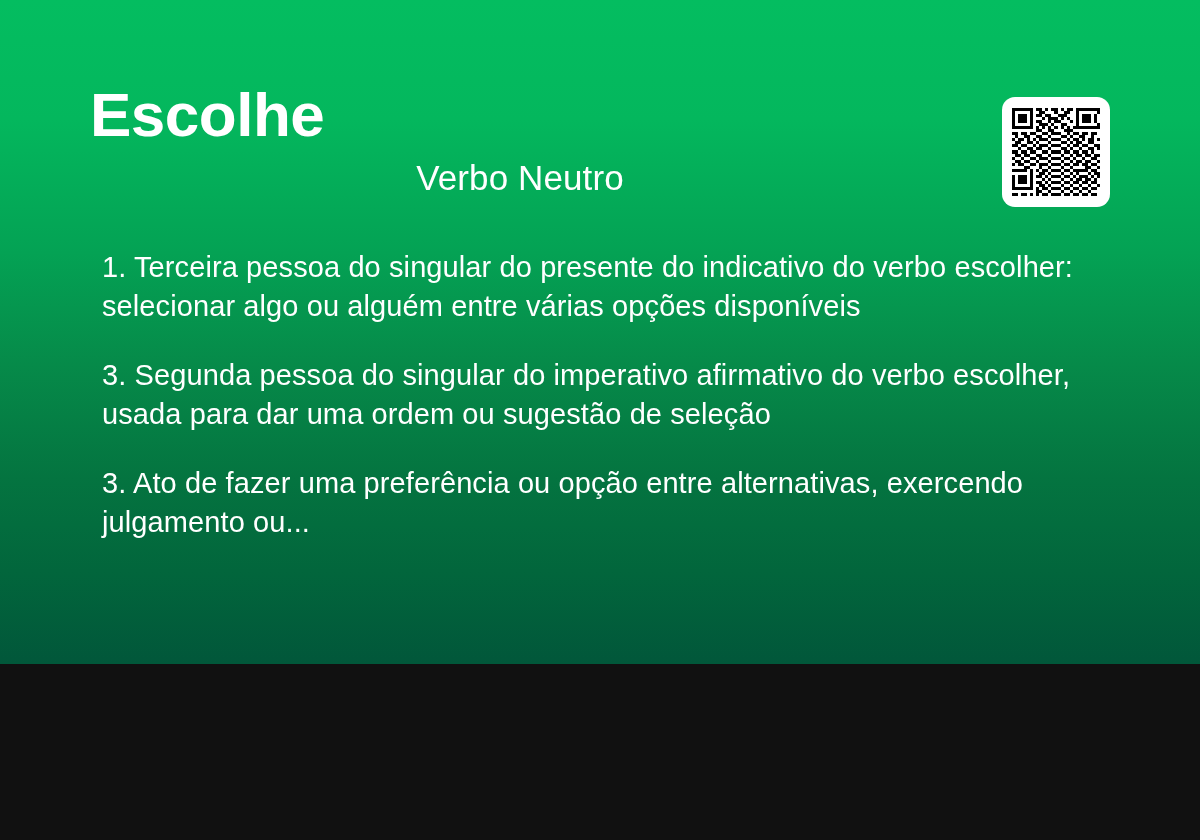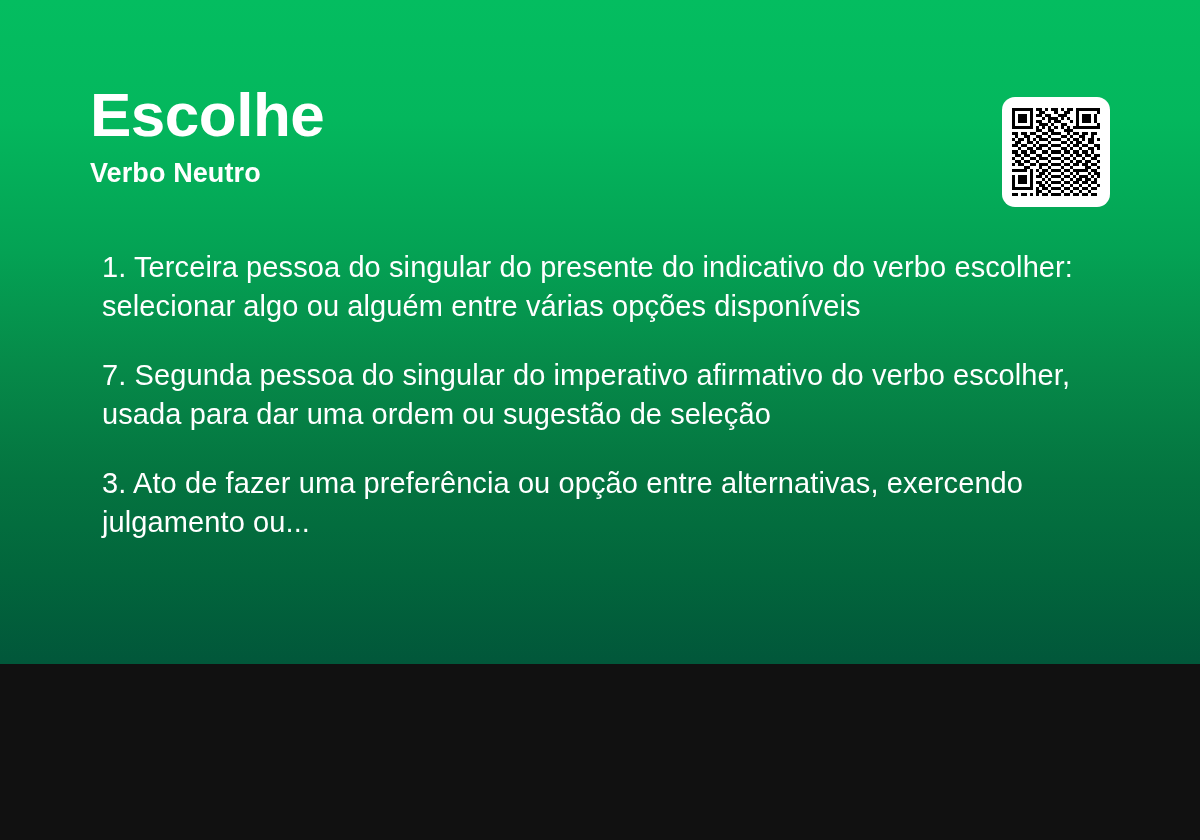--- a/index.html
+++ b/index.html
@@ -36,25 +36,26 @@
   .word-title {
     margin: 0;
     font-size: 62px;
     line-height: 1.0;
     font-weight: 800;
     letter-spacing: -0.5px;
     color: #ffffff;
   }
   .word-class {
     margin: 14px 0 0 0;
-    font-size: 27px;
+    font-size: 35px;
     line-height: 1.0;
-    font-weight: 700;
+    font-weight: 400;
     letter-spacing: 0.1px;
     color: #ffffff;
+    text-align: center;
   }
 
   
   .qr-box {
     position: absolute;
     left: 1002px;
     top: 97px;
     width: 108px;
     height: 110px;
     background: #ffffff;
@@ -572,21 +573,21 @@
         <rect x="21" y="28" width="1" height="1" fill="#000000"></rect>
         <rect x="23" y="28" width="1" height="1" fill="#000000"></rect>
         <rect x="24" y="28" width="1" height="1" fill="#000000"></rect>
         <rect x="26" y="28" width="1" height="1" fill="#000000"></rect>
         <rect x="27" y="28" width="1" height="1" fill="#000000"></rect>
       </svg>
   </div>
 
   <div class="definitions">
     <p class="definition">1. Terceira pessoa do singular do presente do indicativo do verbo escolher: selecionar algo ou alguém entre várias opções disponíveis</p>
-    <p class="definition">7. Segunda pessoa do singular do imperativo afirmativo do verbo escolher, usada para dar uma ordem ou sugestão de seleção</p>
+    <p class="definition">3. Segunda pessoa do singular do imperativo afirmativo do verbo escolher, usada para dar uma ordem ou sugestão de seleção</p>
     <p class="definition">3. Ato de fazer uma preferência ou opção entre alternativas, exercendo julgamento ou...</p>
   </div>
 
   <div class="footer-logo">
     <span class="footer-logo-letter">e</span>
   </div>
 
   <div class="brand-mark">escreva.ai</div>
 
 </div>

